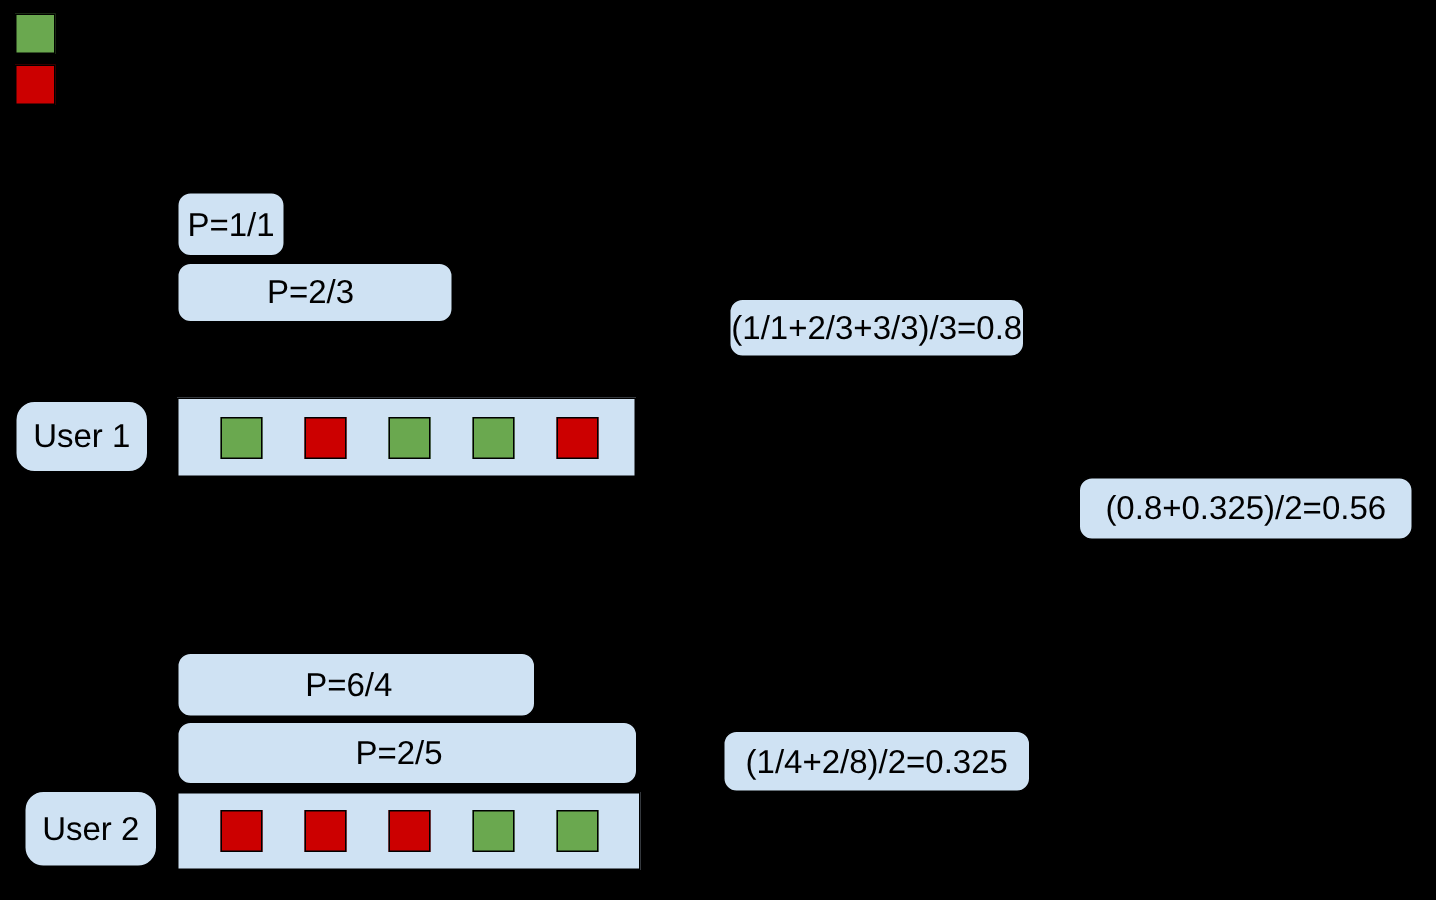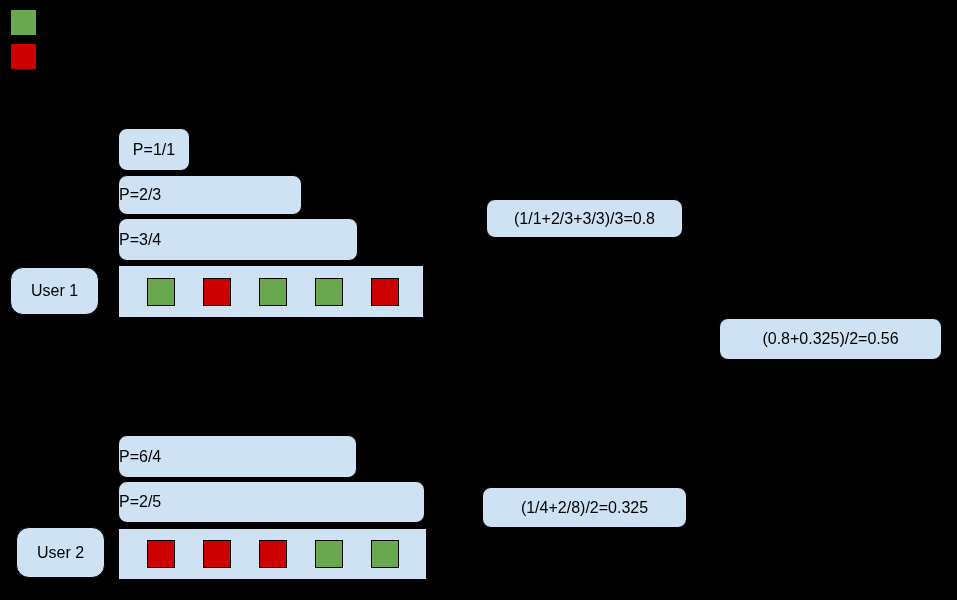--- a/index.html
+++ b/index.html
@@ -19,27 +19,27 @@
     color: #000000;
   }
 
   
   .blue-box {
     position: absolute;
     background: #cfe2f3;
     border: 1px solid #000000;
     display: flex;
     align-items: center;
-    font-size: 16px;
+    font-size: 22px;
     color: #000000;
   }
   .rounded { border-radius: 9px; }
   .rounded-lg { border-radius: 13px; }
 
-  .label-right { justify-content: flex-start; }
+  .label-right { justify-content: center; }
   .label-center { justify-content: center; }
 
   .swatch {
     position: absolute;
     width: 27px;
     height: 27px;
     border: 1.5px solid #000000;
   }
 
   .items-container {
@@ -87,23 +87,20 @@
 
   <div class="swatch legend-relevant" style="background: rgb(106, 168, 79);"></div>
   <div class="swatch legend-nonrelevant" style="background: rgb(204, 0, 0);"></div>
 
   <div class="blue-box rounded label-center bar-u1-p1">
     <span>P=1/1</span>
   </div>
   <div class="blue-box rounded label-right bar-u1-p2">
     <span>P=2/3</span>
   </div>
-  <div class="blue-box rounded label-right bar-u1-p3">
-    <span>P=3/4</span>
-  </div>
 
   <div class="blue-box rounded-lg user1-label">User 1</div>
   <div class="items-container items-u1">
       <div class="item-square" style="background: rgb(106, 168, 79);"></div>
       <div class="item-square" style="background: rgb(204, 0, 0);"></div>
       <div class="item-square" style="background: rgb(106, 168, 79);"></div>
       <div class="item-square" style="background: rgb(106, 168, 79);"></div>
       <div class="item-square" style="background: rgb(204, 0, 0);"></div>
     </div>
 

